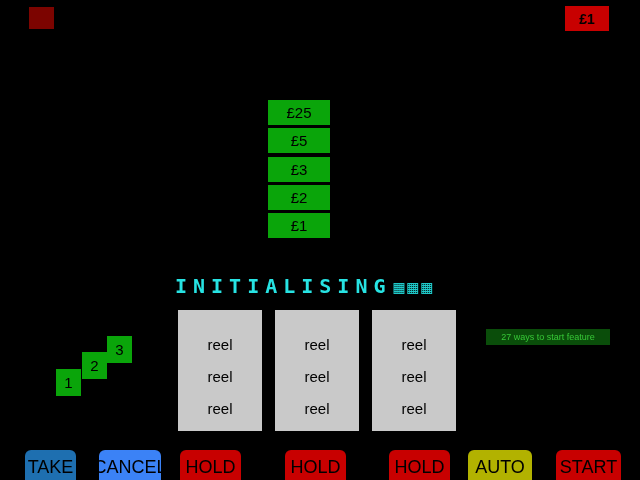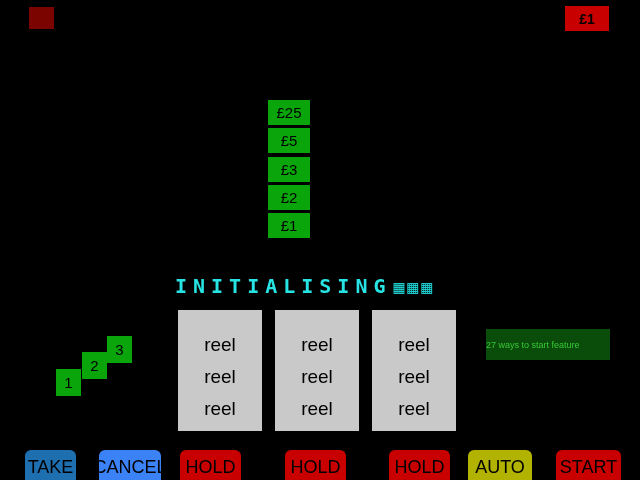--- a/index.html
+++ b/index.html
@@ -9,51 +9,51 @@
   }
   
   .lamp-tl{position:absolute;left:29px;top:7px;width:25px;height:22px;background:#7c0400;}
   .coin-tr{
     position:absolute;left:565px;top:6px;width:44px;height:25px;background:#c80000;
     display:flex;align-items:center;justify-content:center;
     color:#000;font-size:14px;font-weight:bold;
   }
   
   .prize{
-    position:absolute;left:268px;width:42px;height:25px;background:#0aa50a;
+    position:absolute;left:268px;width:62px;height:25px;background:#0aa50a;
     display:flex;align-items:center;justify-content:center;
     color:#000;font-size:15px;
   }
   
   .matrix{
     position:absolute;left:175px;top:274px;height:20px;white-space:nowrap;
     font-family:"DejaVu Sans Mono", monospace;font-weight:bold;
     color:#27e3e3;font-size:20px;letter-spacing:6px;
   }
   .matrix .blocks{font-size:18px;letter-spacing:3px;margin-left:2px;color:#1fc9c9;}
   
   .reel{
     position:absolute;top:310px;width:84px;height:121px;background:#c9c9c9;
     display:flex;flex-direction:column;justify-content:space-between;
     padding:20px 0 8px 0;box-sizing:border-box;
   }
   .reel .sym{
-    text-align:center;color:#000;font-size:19px;line-height:29px;
+    text-align:center;color:#000;font-size:15px;line-height:29px;
     font-family:"Liberation Sans", sans-serif;
   }
   
   .step{
     position:absolute;width:25px;height:27px;background:#0aa50a;
     display:flex;align-items:center;justify-content:center;
     color:#000;font-size:15px;
   }
   
   .banner{
-    position:absolute;left:486px;top:329px;width:124px;height:31px;background:#0a4d0a;
-    display:flex;align-items:center;justify-content:flex-start;
+    position:absolute;left:486px;top:329px;width:124px;height:16px;background:#0a4d0a;
+    display:flex;align-items:center;justify-content:center;
     color:#37c837;font-size:9px;white-space:nowrap;
   }
   
   .btn{
     position:absolute;top:450px;height:35px;
     display:flex;align-items:center;justify-content:center;
     color:#000;font-size:18px;cursor:pointer;border-radius:6px;
   }
 </style>
 </head>

